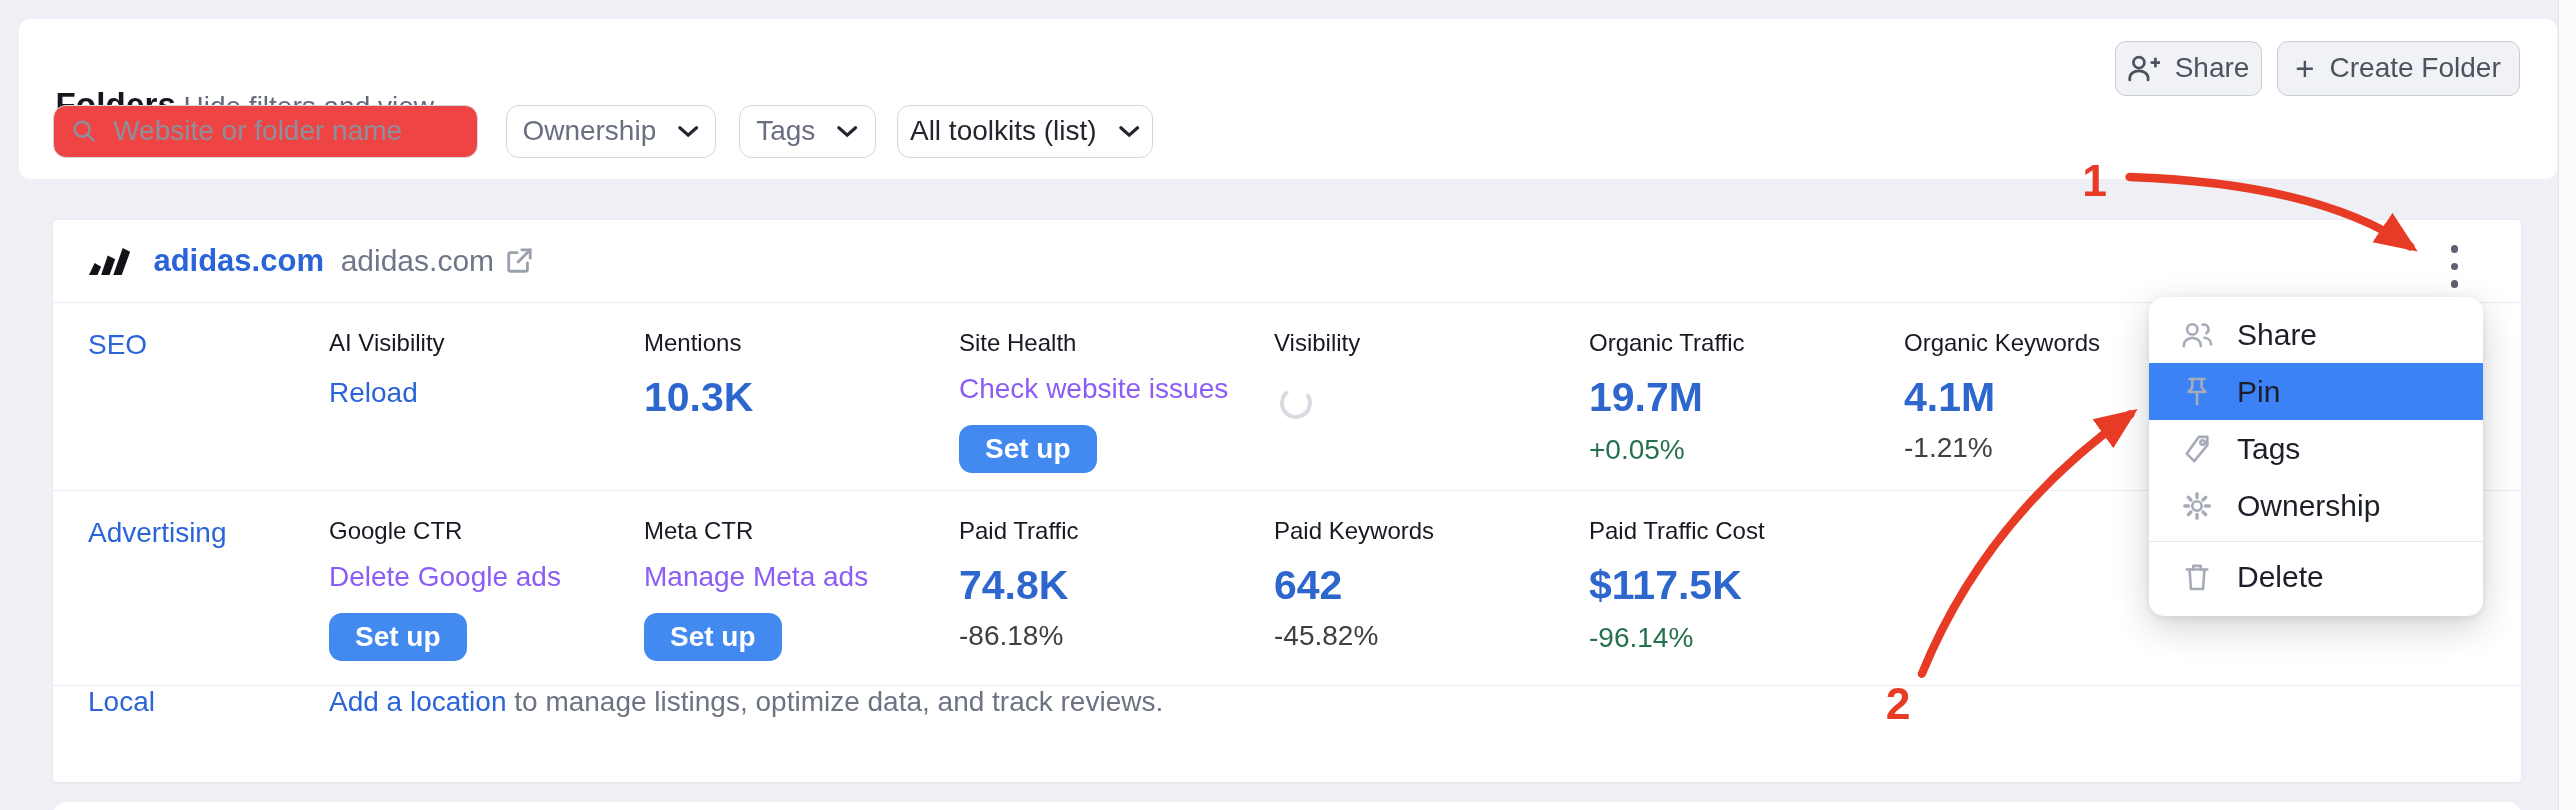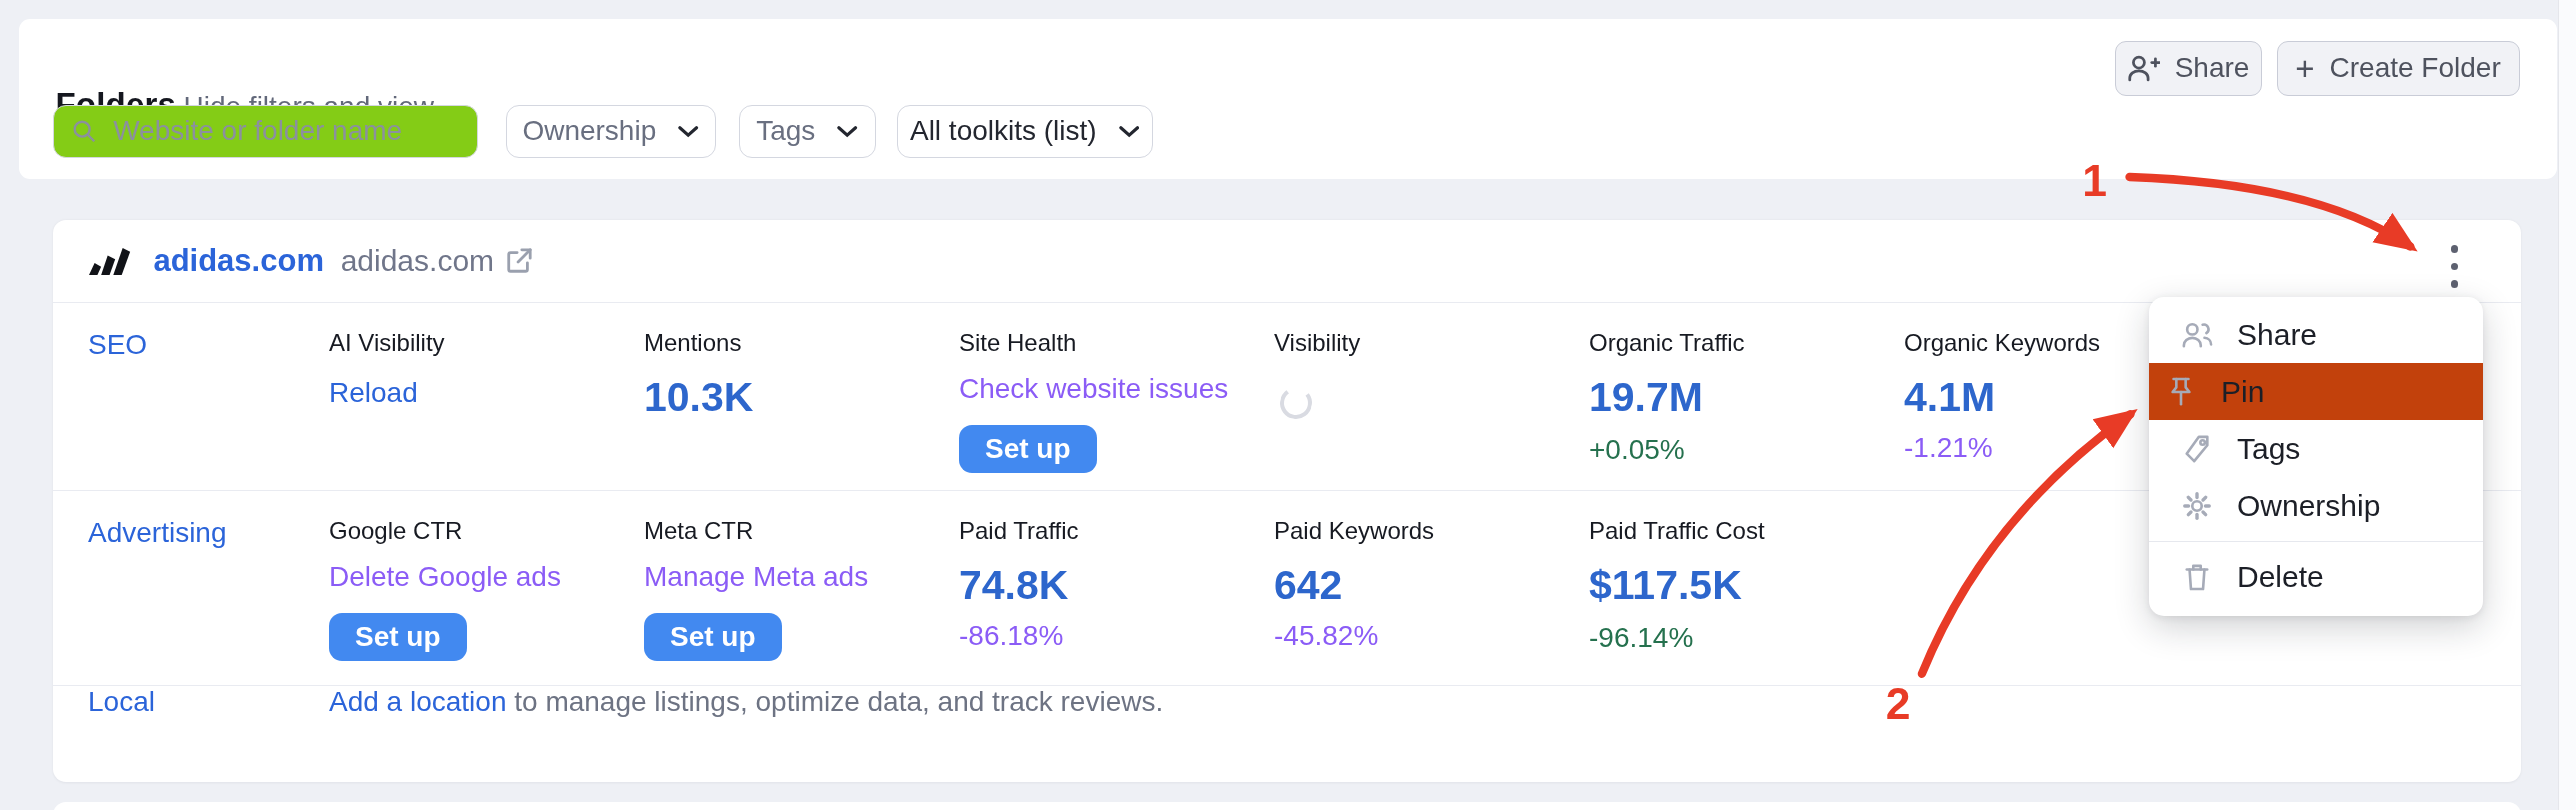--- a/index.html
+++ b/index.html
@@ -18,21 +18,21 @@
     position:absolute;left:37px;top:67px;
     font-size:33px;font-weight:bold;color:#15171f;letter-spacing:0.2px;
   }
   .hide-link{
     position:absolute;left:165px;top:72px;
     font-size:28px;color:#62687a;
     border-bottom:2.8px dashed #b9bdc9;padding-bottom:6.5px;cursor:pointer;
   }
   .search-box{
     position:absolute;left:34px;top:86px;width:425px;height:53px;
-    border:1.9px solid #d4d7e0;border-radius:13px;background:#84cc16;
+    border:1.9px solid #d4d7e0;border-radius:13px;background:#ef4444;
     display:flex;align-items:center;padding-left:16.7px;box-sizing:border-box;
   }
   .search-box input{
     border:none;outline:none;font-size:28px;color:#2a2d38;width:343px;
     font-family:"Liberation Sans",sans-serif;background:transparent;margin-left:13px;
   }
   .search-box input::placeholder{color:#8b909f;}
   .filter-pill{
     position:absolute;top:86px;height:53px;box-sizing:border-box;
     border:1.9px solid #d4d7e0;border-radius:13px;background:#fff;
@@ -48,21 +48,21 @@
     background:#f1f2f6;border:1.9px solid #c9ccd7;border-radius:11px;
     display:flex;align-items:center;justify-content:center;gap:15px;
     font-size:28px;color:#4e525e;cursor:pointer;
   }
   .btn-share{left:2096px;width:147px;}
   .btn-create{left:2258px;width:243px;}
   .plus-glyph{font-size:33px;color:#4e525e;line-height:1;}
   
   .card{
     position:absolute;left:53px;top:220px;width:2468px;height:562px;
-    background:#fff;border-radius:13px;box-shadow:0 0.9px 2.8px rgba(20,24,40,.06);
+    background:#fff;border-radius:4px;box-shadow:0 0.9px 2.8px rgba(20,24,40,.06);
   }
   .card-header{
     height:83px;border-bottom:1.9px solid #e9ebf1;
     display:flex;align-items:center;padding-left:35px;box-sizing:border-box;
   }
   .brand-name{font-size:31px;font-weight:bold;color:#2b64d9;margin-left:20.4px;cursor:pointer;}
   .brand-domain{font-size:30px;color:#70768a;margin-left:16.7px;}
   .ext-icon{margin-left:11px;display:inline-flex;cursor:pointer;}
   .kebab{
     position:absolute;right:46px;top:20.4px;width:41px;height:52px;
@@ -78,21 +78,21 @@
   .row-label-col{width:276px;box-sizing:border-box;padding:26px 0 0 35px;flex-shrink:0;}
   .row-local .row-label-col{padding-top:0;}
   .row-label{font-size:28px;color:#2b64d9;cursor:pointer;}
   .cell{width:315px;box-sizing:border-box;padding-top:26px;flex-shrink:0;}
   .m-label{font-size:24px;color:#171a22;}
   .m-hint{font-size:28px;color:#8b5cf6;margin-top:16px;}
   .m-action{font-size:28px;color:#2b64d9;margin-top:20.4px;cursor:pointer;}
   .m-value{font-size:41px;font-weight:bold;color:#2d66cc;margin-top:16.7px;cursor:pointer;}
   .m-change{font-size:28px;margin-top:13px;}
   .m-change.up{color:#25714e;}
-  .m-change.down{color:#8b5cf6;margin-top:11px;}
+  .m-change.down{color:#404040;margin-top:11px;}
   .setup-btn{
     display:inline-block;margin-top:20.4px;height:48px;line-height:48px;
     padding:0 26px;background:#4289f0;color:#fff;font-size:28px;font-weight:bold;
     border-radius:13px;cursor:pointer;
   }
   .spinner{
     width:32px;height:32px;border-radius:50%;margin-top:30px;margin-left:5.6px;
     border:4.6px solid #d9dbe2;border-top-color:transparent;transform:rotate(8deg);
     box-sizing:border-box;
   }
@@ -111,21 +111,21 @@
   
   .context-menu{
     position:absolute;left:2149px;top:297px;width:334px;box-sizing:border-box;
     background:#fff;border-radius:15px;padding:9.3px 0 11px 0;
     box-shadow:0 11px 35px rgba(25,28,40,.20), 0 1.9px 7.4px rgba(25,28,40,.08);
   }
   .menu-item{
     height:57px;display:flex;align-items:center;gap:24px;
     padding-left:32px;font-size:30px;color:#1c1f27;cursor:pointer;
   }
-  .menu-item.highlighted{background:#c2410c;padding-left:16px;}
+  .menu-item.highlighted{background:#3b82f6;}
   .menu-item .mi{display:inline-flex;width:32px;justify-content:center;}
   .menu-divider{border-top:1.9px solid #e6e8ee;margin:6.5px 0;}
   
   .annotations{position:absolute;left:0;top:0;pointer-events:none;}
   .anno-num{font-size:48px;font-weight:bold;fill:#e83b26;font-family:"Liberation Sans",sans-serif;}
 </style>
 </head>
 <body>
 
 <div class="filters-panel">

